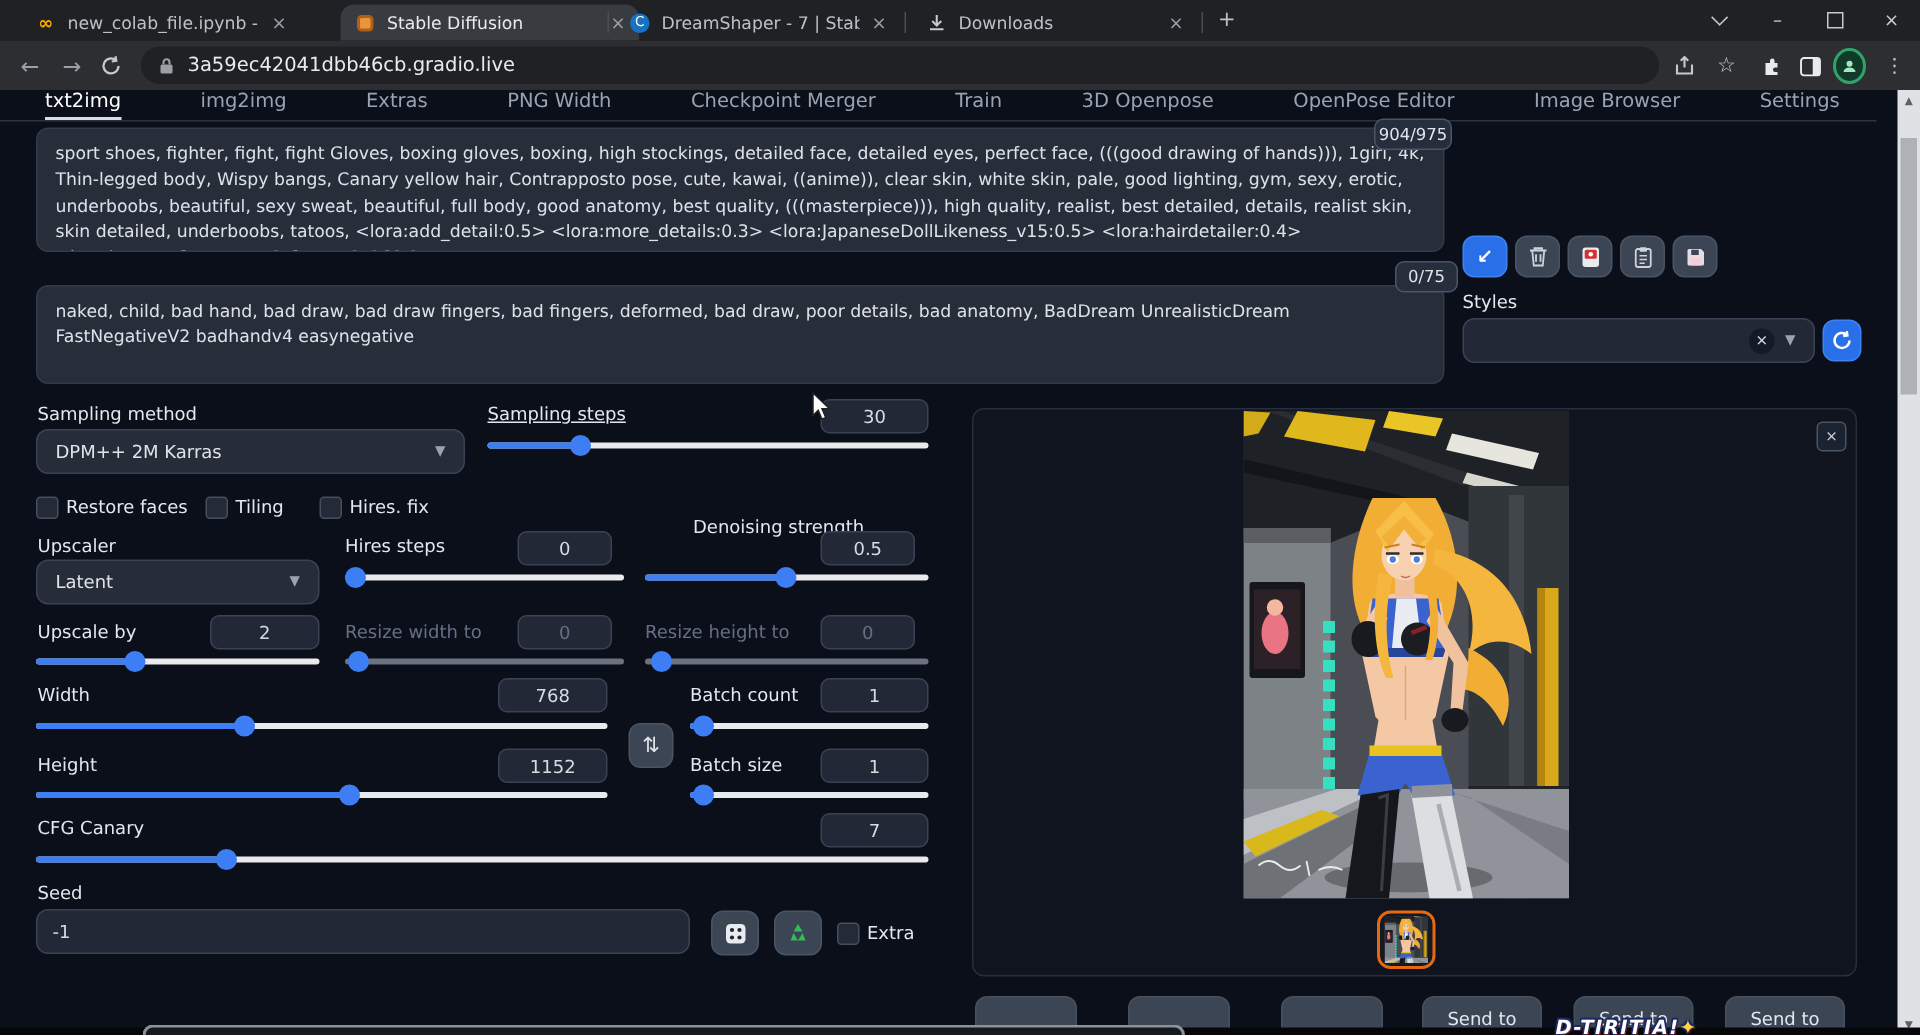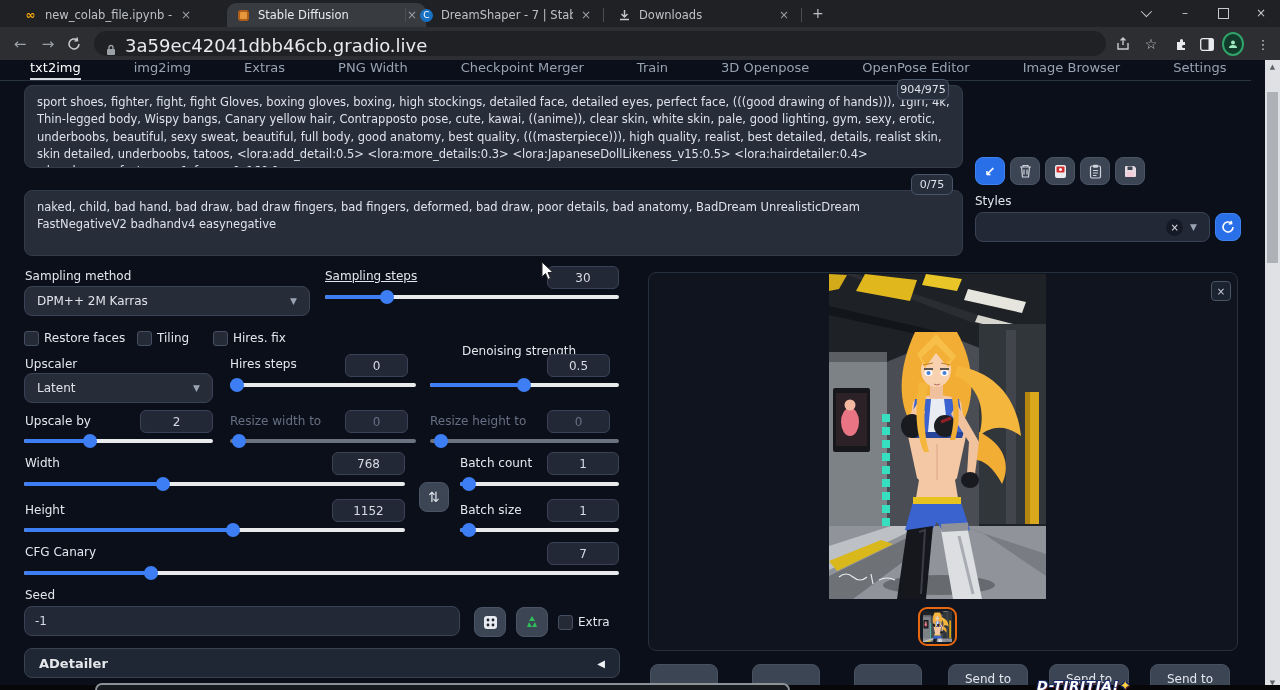--- a/index.html
+++ b/index.html
@@ -16,34 +16,34 @@
   .btab .title{overflow:hidden;white-space:nowrap;flex:1;}
   .tabx{color:#9aa0a6;font-size:12px;margin-left:8px;flex:none;}
   .fav{width:15px;height:15px;margin-right:7px;flex:none;display:flex;align-items:center;justify-content:center;}
   .tabsep{position:absolute;top:8px;width:1px;height:14px;background:#4a4d51;}
   .winbtn{position:absolute;top:0;width:34px;height:26px;color:#c7cacd;display:flex;
           align-items:center;justify-content:center;font-size:12px;}
   #toolbar{left:0;top:27px;width:1280px;height:33px;background:#2d2e31;}
   .navbtn{position:absolute;top:33px;width:24px;height:22px;color:#9aa0a6;font-size:15px;
           display:flex;align-items:center;justify-content:center;}
   #urlbar{left:94px;top:31px;width:1012px;height:25px;background:#202124;border-radius:13px;
-          display:flex;align-items:flex-end;font-size:18px;color:#e8eaed;padding-left:12px;box-sizing:border-box;}
+          display:flex;align-items:center;font-size:13px;color:#e8eaed;padding-left:12px;box-sizing:border-box;}
   .tb-ic{position:absolute;top:33px;width:22px;height:22px;display:flex;align-items:center;justify-content:center;color:#c7cacd;}
 
   
   #sdtabs{left:0;top:60px;width:1251px;height:21px;border-bottom:1px solid #2a3340;
           display:flex;padding-left:30px;box-sizing:border-box;gap:24px;}
   .sdtab{font-size:13px;color:#98a3b3;margin-right:29px;white-space:nowrap;padding-bottom:3px;}
   .sdtab.active{color:#ffffff;border-bottom:2px solid #d8dce3;}
 
   
   .ta{background:#272e3a;border:1px solid #323b49;border-radius:8px;box-sizing:border-box;
       padding:8px 12px;font-size:11.5px;line-height:1.5;color:#dde2ea;overflow:hidden;}
   .counter{background:#262d3b;border:1px solid #4a5568;border-radius:6px;font-size:11px;
-           color:#dfe3ea;display:flex;align-items:center;justify-content:center;z-index:5;}
+           color:#dfe3ea;display:flex;align-items:center;justify-content:center;z-index:5;margin-left:19px;}
 
   
   .lbl{font-size:12px;color:#e3e7ee;white-space:nowrap;}
   .lbl.dis{color:#667084;}
   .num{background:#222835;border:1px solid #3a4356;border-radius:6px;box-sizing:border-box;
        font-size:12px;color:#d6dbe4;display:flex;align-items:center;justify-content:center;}
   .num.dis{color:#667084;}
   .dd{background:#262d39;border:1px solid #3a4356;border-radius:8px;box-sizing:border-box;
       display:flex;align-items:center;font-size:12px;color:#dfe3ea;padding:0 12px;}
   .dd .caret{margin-left:auto;color:#9aa3b2;font-size:9px;}
@@ -394,24 +394,20 @@
       </svg>
   </div>
   <div class="toolbtn abs" style="left:516px;top:607px;width:32px;height:30px;">
     <svg width="16" height="16" viewBox="0 0 16 16">
         <path d="M8 2 L11 7 H5 Z M3 13 L5 8 l3,5 Z M13 13 l-5,0 3,-5 Z" fill="#2ebd59"></path>
       </svg>
   </div>
   <span class="cb abs" style="left:558px;top:615px;"></span>
   <span class="lbl abs" style="left:578px;top:615px;">Extra</span>
 
-  <div id="adetailer" class="abs" style="left:24px;top:648px;width:596px;height:30px;">
-    <span>ADetailer</span>
-    <span style="margin-left:auto;font-size:10px;color:#f0f2f5;">◀</span>
-  </div>
 
 
   <div class="toolbtn blue abs" style="left:975px;top:157px;width:30px;height:28px;color:#fff;font-size:13px;font-weight:bold;">↙</div>
   <div class="toolbtn abs" style="left:1010px;top:157px;width:30px;height:28px;">
     <svg width="13" height="14" viewBox="0 0 13 14">
         <path d="M1 3 h11 M4 3 V1.5 h5 V3 M2.5 3 l1,10 h6 l1,-10 M5 5.5 v5 M8 5.5 v5" stroke="#cfd4dc" stroke-width="1.2" fill="none"></path>
       </svg>
   </div>
   <div class="toolbtn abs" style="left:1045px;top:157px;width:30px;height:28px;">
     <svg width="13" height="15" viewBox="0 0 13 15">

